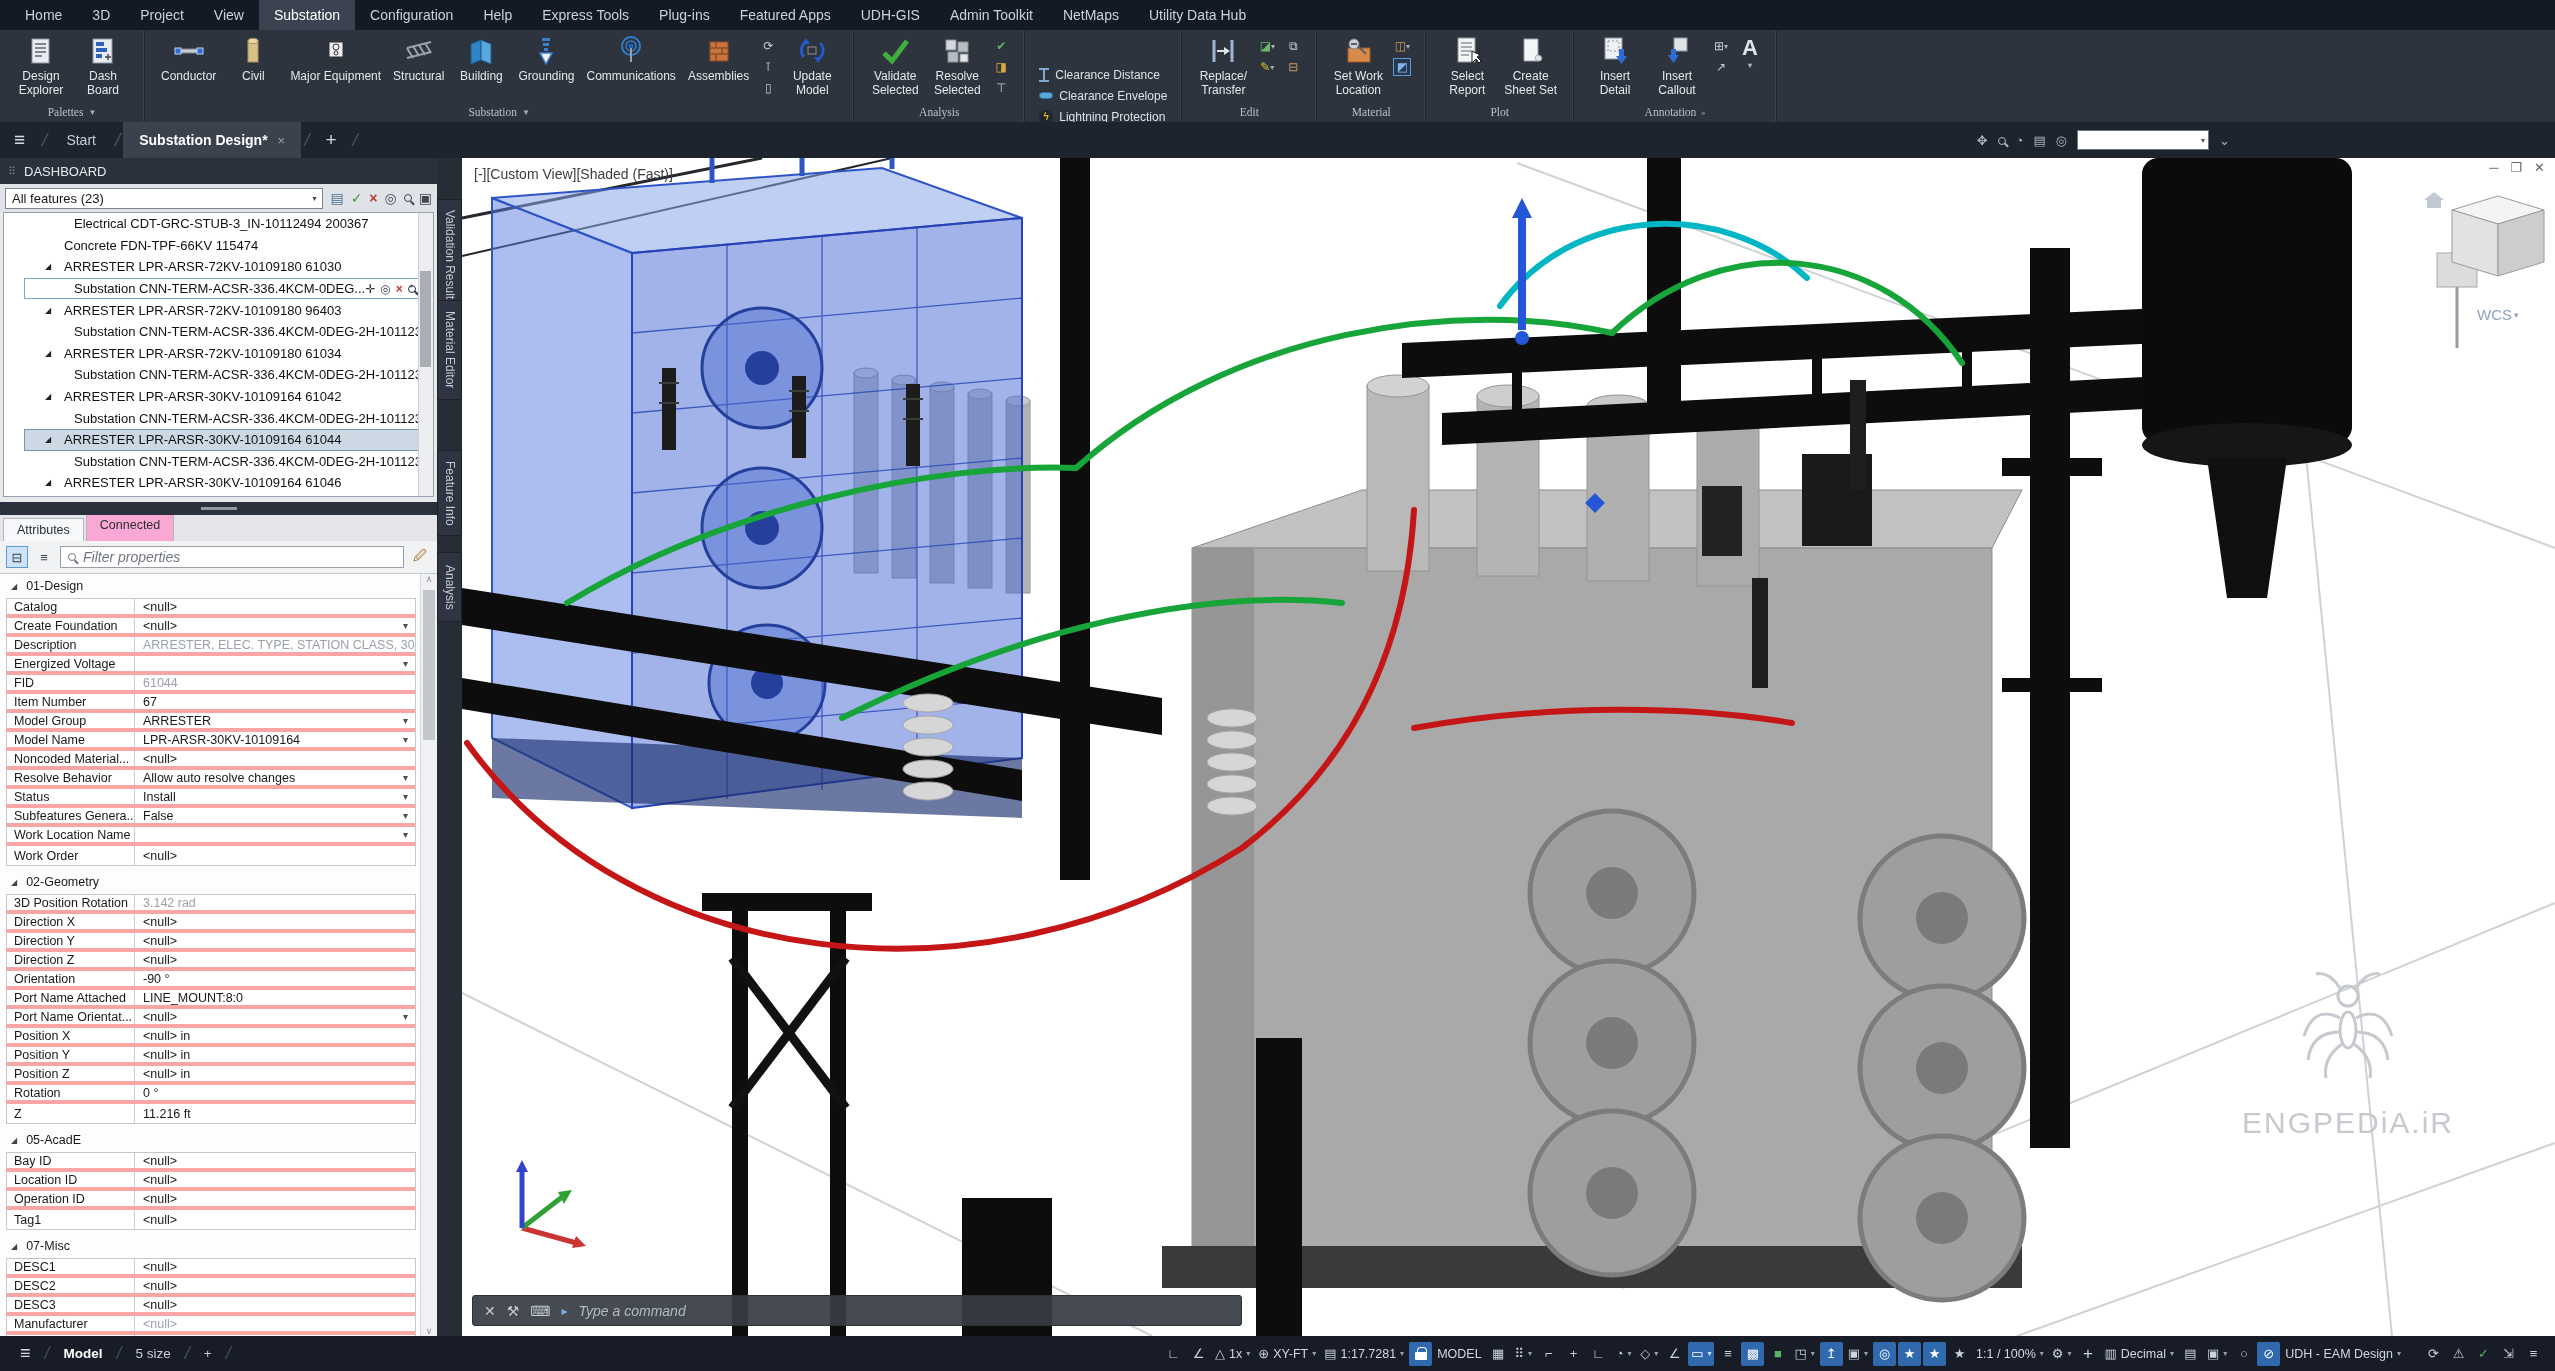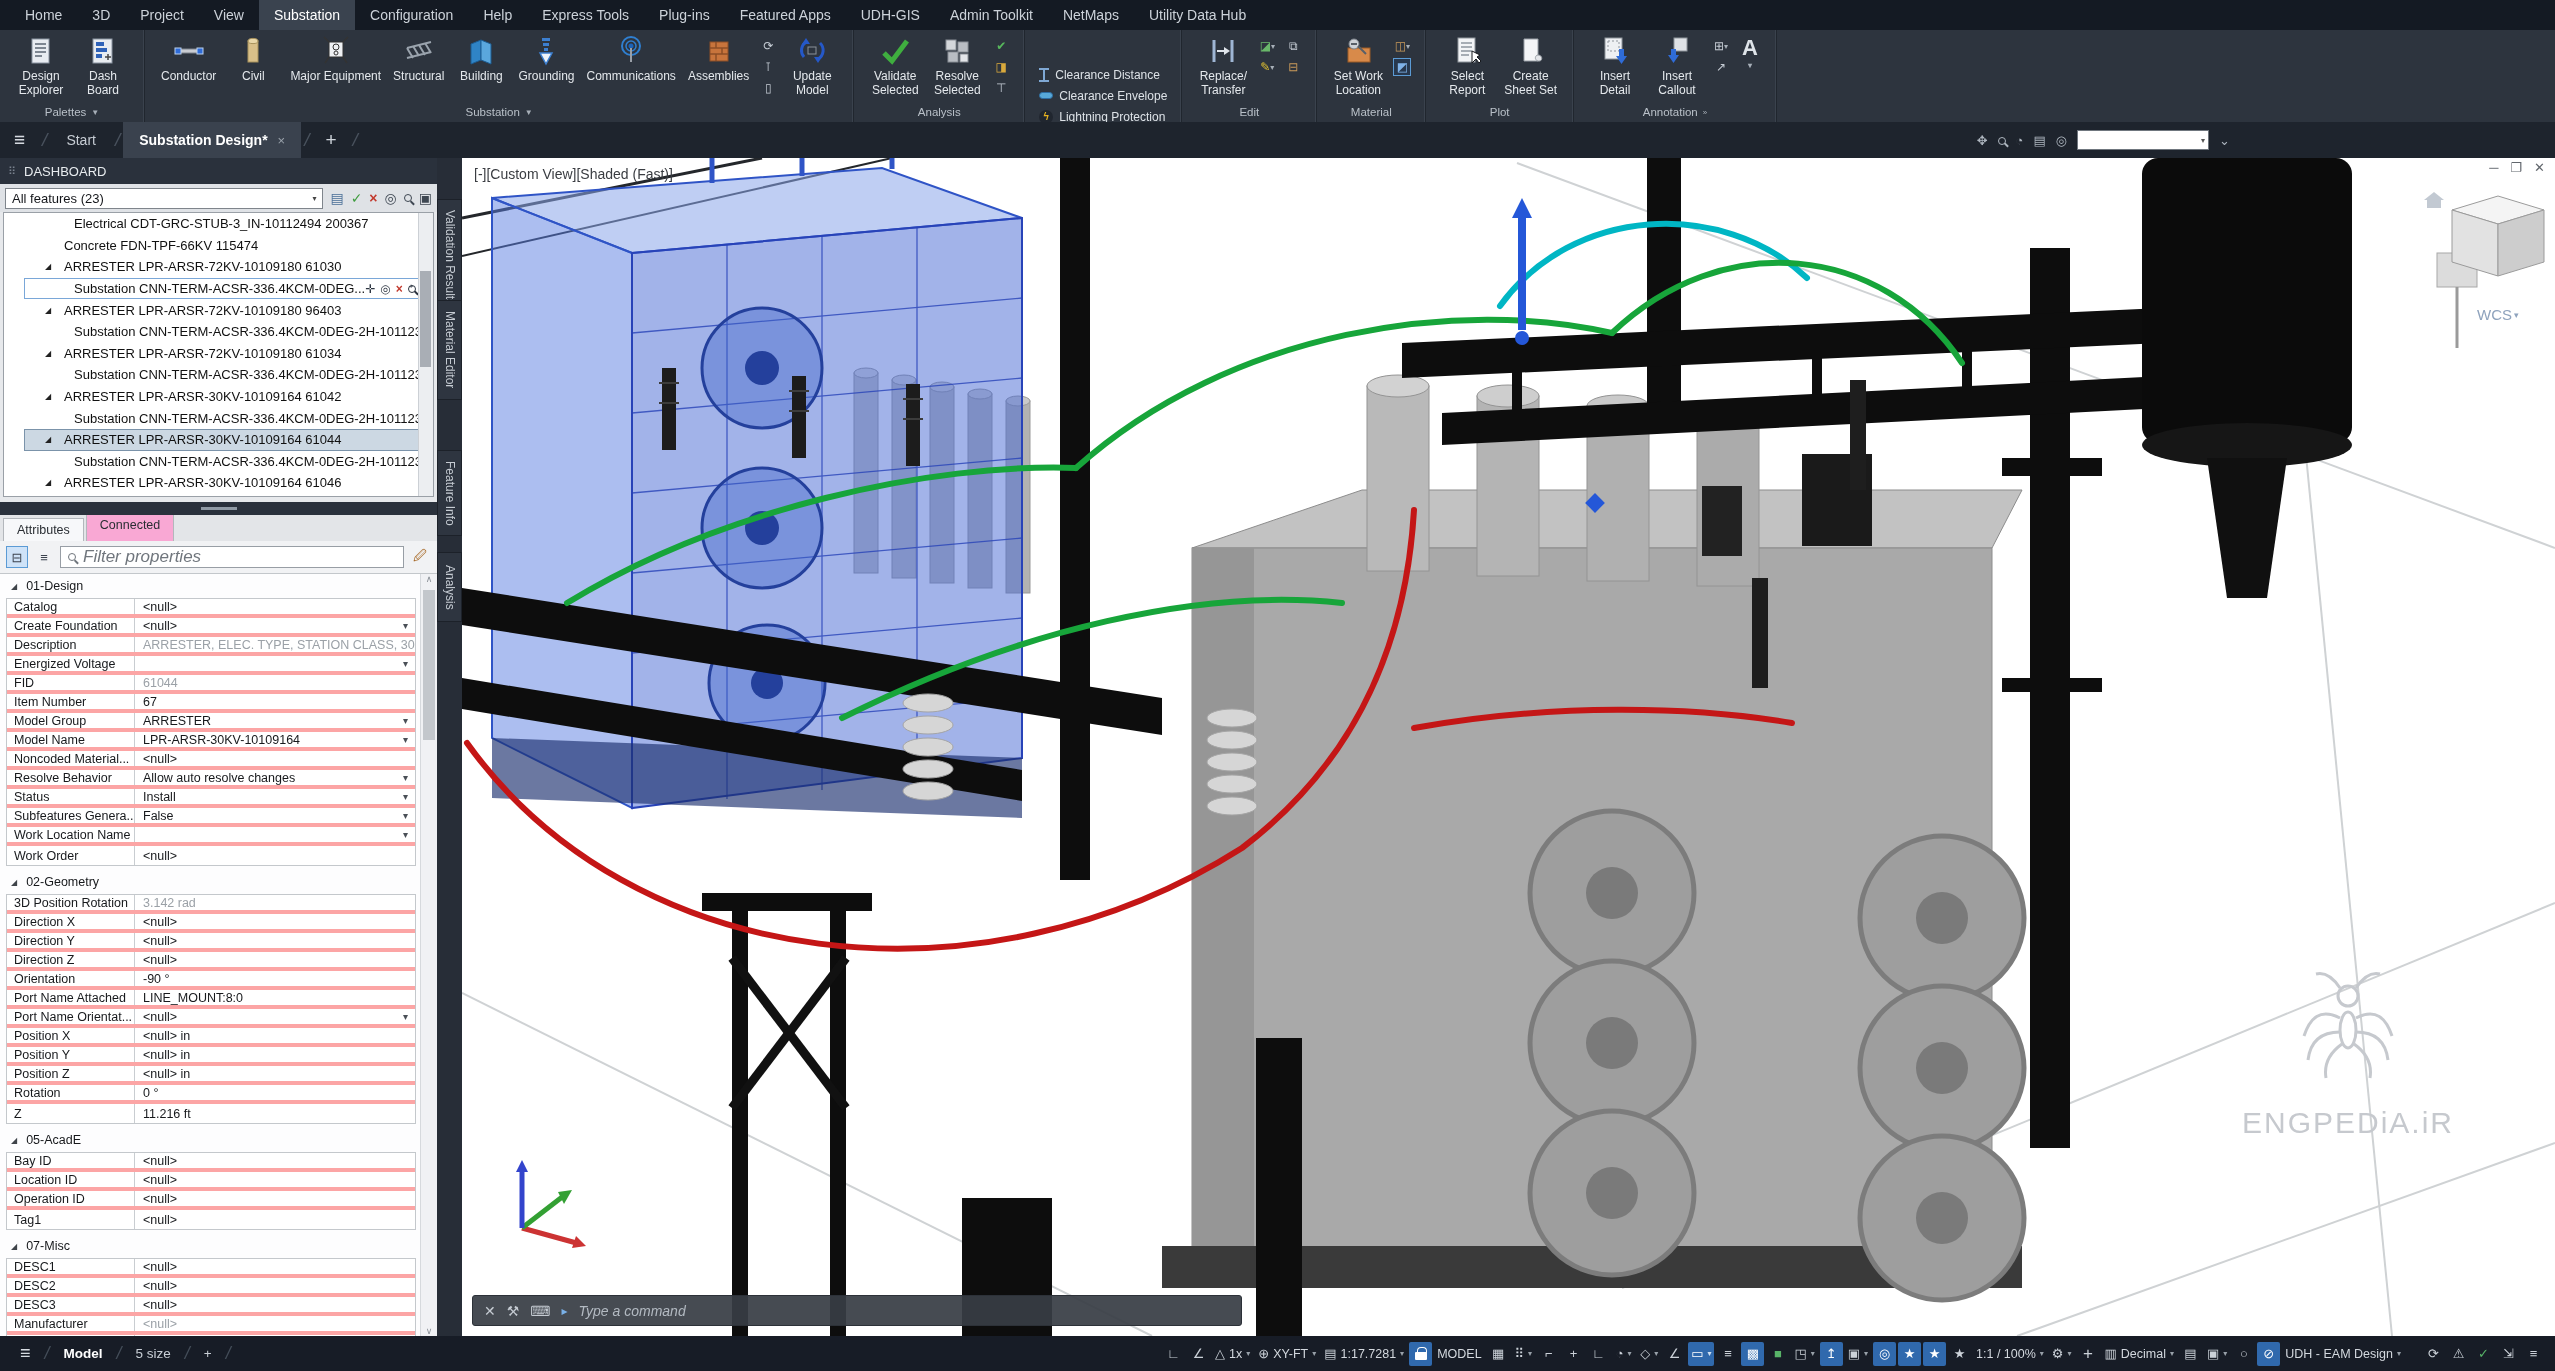--- a/index.html
+++ b/index.html
@@ -6,21 +6,21 @@
     font-family:"Liberation Sans",sans-serif;}
   *{box-sizing:border-box;cursor:default;}
   
   #menubar{position:absolute;top:0;left:0;right:0;height:30px;background:#141a23;display:flex;align-items:stretch;padding-left:10px;}
   .mtab{display:flex;align-items:center;padding:0 15px;font-size:14px;color:#ccd2d9;}
   .mtab.active{background:#3a434f;color:#fff;}
   
   #ribbon{position:absolute;top:30px;left:0;right:0;height:92px;background:#2d343e;display:flex;}
   .rgroup{display:flex;flex-direction:column;border-right:1px solid #20262e;box-shadow:inset -1px 0 0 #3a424d;}
   .rbody{flex:1;display:flex;align-items:flex-start;padding:5px 10px 0;}
-  .rlabel{height:18px;display:flex;align-items:center;justify-content:center;gap:5px;font-size:11.5px;color:#b9c0c8;padding-bottom:2px;}
+  .rlabel{height:18px;display:flex;align-items:center;justify-content:center;gap:5px;font-size:11.5px;color:#b9c0c8;padding-bottom:2px;font-family:Liberation Serif, serif;}
   .bb{display:flex;flex-direction:column;align-items:center;min-width:62px;padding:0 6px;font-size:12px;color:#e4e8ec;text-align:center;line-height:1.18;}
   .bb .ic{width:34px;height:32px;margin-bottom:2px;display:flex;align-items:center;justify-content:center;}
   .scol{display:flex;flex-direction:column;gap:3px;padding:2px 4px;}
   .sic16{width:18px;height:18px;display:flex;align-items:center;justify-content:center;font-size:12px;color:#c3cad2;}
   .crow{display:flex;align-items:center;gap:6px;height:21px;font-size:12px;color:#dde2e7;padding:0 4px;white-space:nowrap;}
   .crows{display:flex;flex-direction:column;margin-top:29px;}
   .caret{font-size:8px;color:#a7afb8;}
   .atool{font-size:22px;color:#dfe4e9;font-weight:bold;padding:0 8px;display:flex;flex-direction:column;align-items:center;}
   
   #doctabs{position:absolute;top:122px;left:0;right:0;height:36px;background:#1e242d;display:flex;align-items:stretch;}
@@ -51,21 +51,21 @@
   .tsb{position:absolute;right:0;top:0;bottom:0;width:15px;background:#eceef1;border-left:1px solid #ccd0d5;}
   .tsbt{position:absolute;top:58px;right:2px;width:11px;height:96px;background:#a9aeb5;}
   .splitter{height:13px;background:#2a313c;position:relative;flex:0 0 auto;margin-top:5px;}
   .splitter::after{content:"";position:absolute;left:50%;top:5px;width:36px;height:3px;margin-left:-18px;background:#909aa5;}
   .attrtabs{height:26px;display:flex;align-items:flex-end;background:#e3e5e8;padding:3px 3px 0;gap:2px;flex:0 0 auto;}
   .atab{height:34px;display:flex;align-items:center;padding:0 13px;font-size:12.5px;border:1px solid #b3b7bc;border-bottom:none;background:#f9a8d4;color:#2a2e33;}
   .atab.active{background:#f7f8fa;height:23px;}
   .attrbar{height:32px;background:#f1f2f4;display:flex;align-items:center;gap:5px;padding:0 6px;flex:0 0 auto;}
   .abtn{width:22px;height:22px;display:flex;align-items:center;justify-content:center;font-size:13px;color:#3c434e;}
   .abtn.active{background:#cfe3f8;border:1px solid #5b9bd5;}
-  .searchbox{flex:1;height:22px;border:1px solid #989ea5;background:#fff;display:flex;align-items:center;gap:7px;padding:0 7px;font-size:17px;color:#70767d;}
+  .searchbox{flex:1;height:22px;border:1px solid #989ea5;background:#fff;display:flex;align-items:center;gap:7px;padding:0 7px;font-size:14px;color:#70767d;}
   .searchbox .ph{font-style:italic;}
   .grid{flex:1;background:#fdfdfe;border-top:1px solid #c3c7cb;position:relative;overflow:hidden;font-size:12.5px;}
   .gin{margin-right:19px;}
   .gsec{height:24px;display:flex;align-items:center;gap:9px;padding-left:11px;color:#16181b;}
   .gsec .tri{font-size:8px;color:#3f444a;}
   .ptable{margin:0 2px 4px 6px;border:1px solid #c4c8cc;background:#fff;}
   .pr{height:19px;display:flex;border-bottom:4px solid #fca5a5;}
   .pr:last-child{border-bottom:none;}
   .pl{width:128px;padding:0 7px;display:flex;align-items:center;border-right:1px solid #c9cdd1;color:#17191c;white-space:nowrap;overflow:hidden;flex:0 0 auto;}
   .pv{flex:1;padding:0 8px;display:flex;align-items:center;color:#17191c;white-space:nowrap;overflow:hidden;position:relative;}

